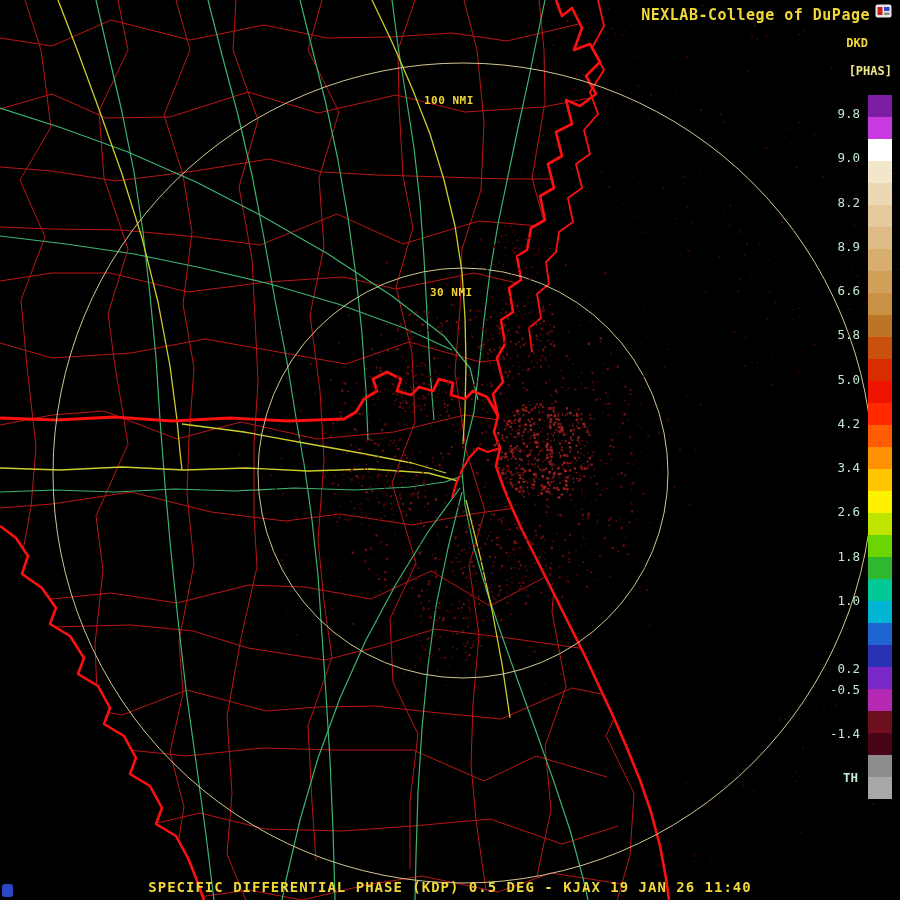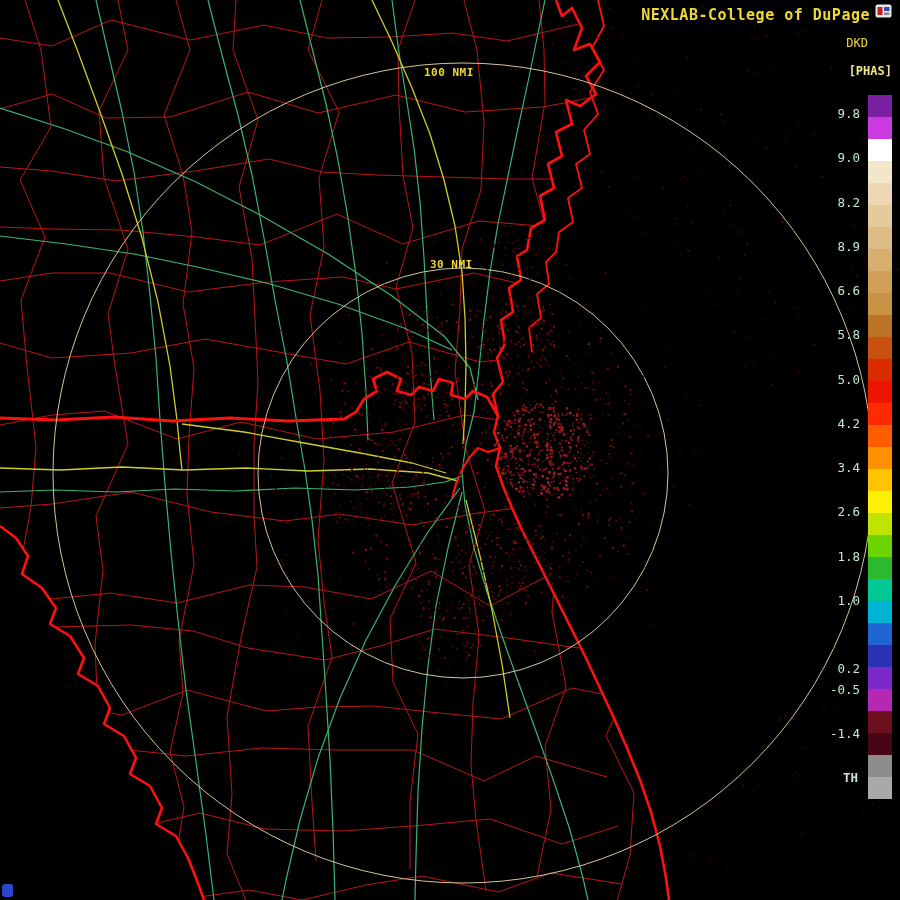--- a/index.html
+++ b/index.html
@@ -9,42 +9,42 @@
   }
   #map-svg{position:absolute;left:0;top:0;}
   .header{
     position:absolute;top:6px;right:30px;
     color:var(--yellow);font-size:15px;font-weight:bold;letter-spacing:0.5px;
     white-space:nowrap;
   }
   .logo{position:absolute;top:4px;right:8px;width:17px;height:14px;}
   .cb-title{
     position:absolute;right:32px;top:36px;color:var(--yellow);
-    font-size:12px;font-weight:normal;text-align:right;margin-left:40px;
+    font-size:12px;font-weight:bold;text-align:right;margin-left:40px;
   }
   .cb-units{
     position:absolute;right:8px;top:64px;color:var(--paleyellow);
     font-size:12px;font-weight:bold;text-align:right;
   }
   #colorbar-segments{
     position:absolute;left:868px;top:95px;width:24px;height:704px;
     display:flex;flex-direction:column;
   }
   .cb-seg{flex:1;}
   .cb-tick{
     position:absolute;right:40px;color:var(--tick);font-size:12.5px;
     line-height:12px;white-space:nowrap;
   }
   .cb-th{
     position:absolute;right:42px;top:770px;color:var(--tick);
     font-size:12.5px;font-weight:bold;
   }
   .ring-label{
     position:absolute;color:var(--yellow);font-size:11px;font-weight:bold;
-    white-space:nowrap;letter-spacing:0.5px;
+    white-space:nowrap;letter-spacing:0.5px;margin-top:28px;
   }
   .footer-caption{
     position:absolute;left:0;bottom:5px;width:900px;text-align:center;
     color:var(--yellow);font-size:14px;font-weight:bold;letter-spacing:1px;
     white-space:nowrap;
   }
   .corner-mark{
     position:absolute;left:2px;bottom:3px;width:11px;height:13px;
     background:#2b46c8;border-radius:3px;
   }
@@ -2543,20 +2543,21 @@
       <div class="cb-seg" style="background: rgb(122, 40, 200);"></div>
       <div class="cb-seg" style="background: rgb(180, 40, 180);"></div>
       <div class="cb-seg" style="background: rgb(110, 15, 31);"></div>
       <div class="cb-seg" style="background: rgb(71, 5, 22);"></div>
       <div class="cb-seg" style="background: rgb(140, 140, 140);"></div>
       <div class="cb-seg" style="background: rgb(168, 168, 168);"></div>
     </div>
   <div id="colorbar-ticks"></div>
   <div class="cb-th">TH</div>
 
+  <div class="footer-caption">SPECIFIC DIFFERENTIAL PHASE (KDP) 0.5 DEG - KJAX 19 JAN 26 11:40</div>
   <div class="corner-mark"></div>
 
 <span class="cb-tick" style="top: 108px; text-align: center;">9.8</span>
     <span class="cb-tick" style="top: 152.27px;">9.0</span>
     <span class="cb-tick" style="top: 196.54px;">8.2</span>
     <span class="cb-tick" style="top: 240.81px;">8.9</span>
     <span class="cb-tick" style="top: 285.08px;">6.6</span>
     <span class="cb-tick" style="top: 329.35px;">5.8</span>
     <span class="cb-tick" style="top: 373.62px;">5.0</span>
     <span class="cb-tick" style="top: 417.89px;">4.2</span>

